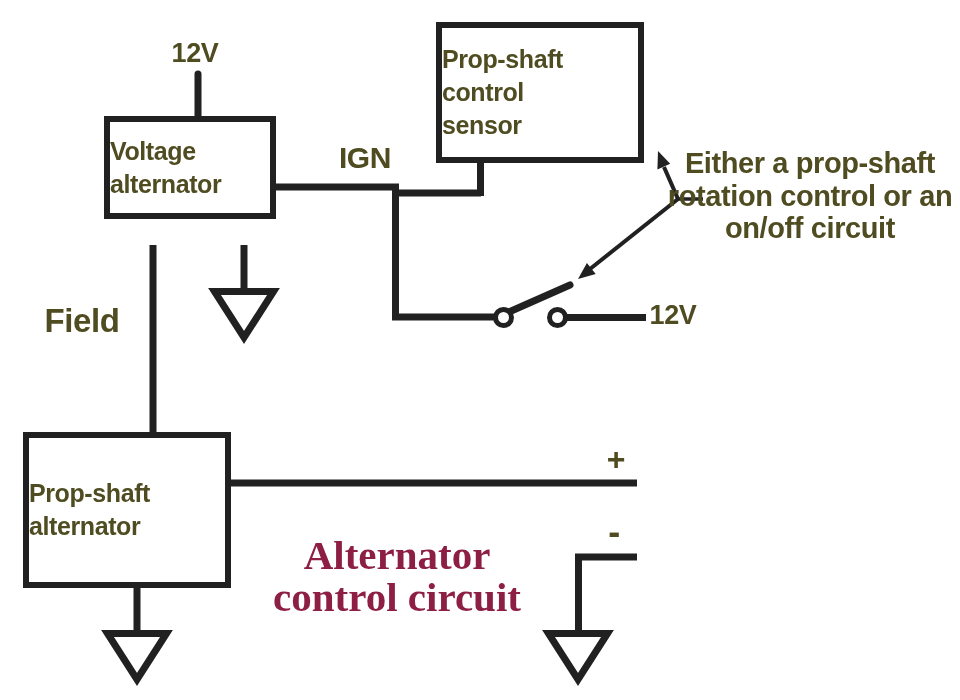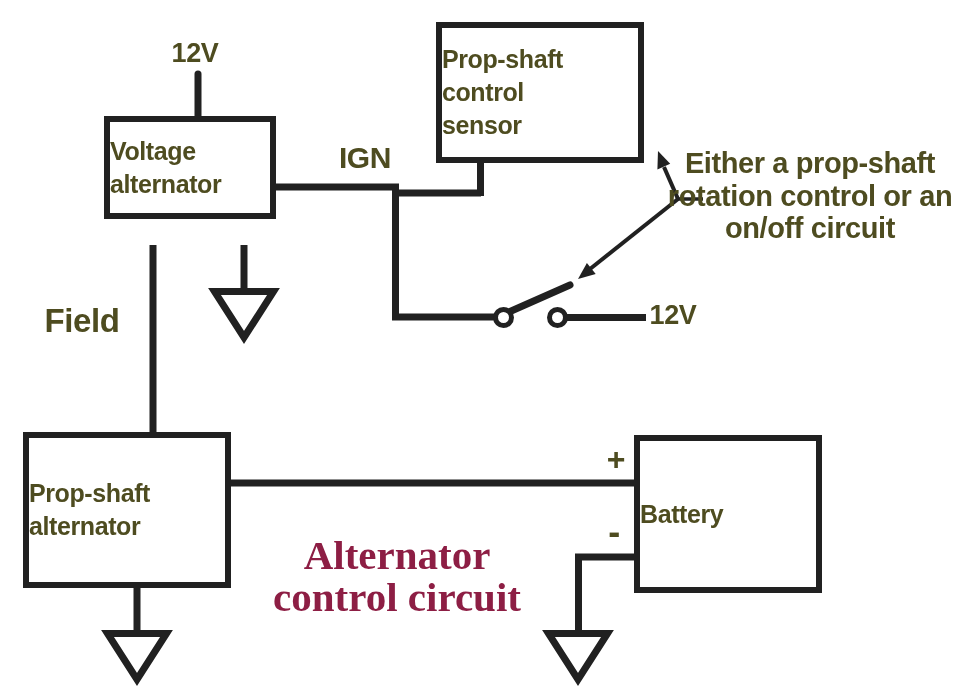--- a/index.html
+++ b/index.html
@@ -147,23 +147,20 @@
     <span>Prop-shaft</span>
     <span>control</span>
     <span>sensor</span>
   </div>
 
   <div class="block block-alternator">
     <span>Prop-shaft</span>
     <span>alternator</span>
   </div>
 
-  <div class="block block-battery">
-    <span>Battery</span>
-  </div>
 
   <div class="wire-label label-12v-top">12V</div>
   <div class="wire-label label-ign">IGN</div>
   <div class="wire-label label-field">Field</div>
   <div class="wire-label label-12v-switch">12V</div>
   <div class="wire-label label-plus">+</div>
   <div class="wire-label label-minus">-</div>
 
   <div class="annotation">
     <div>Either a prop-shaft</div>

